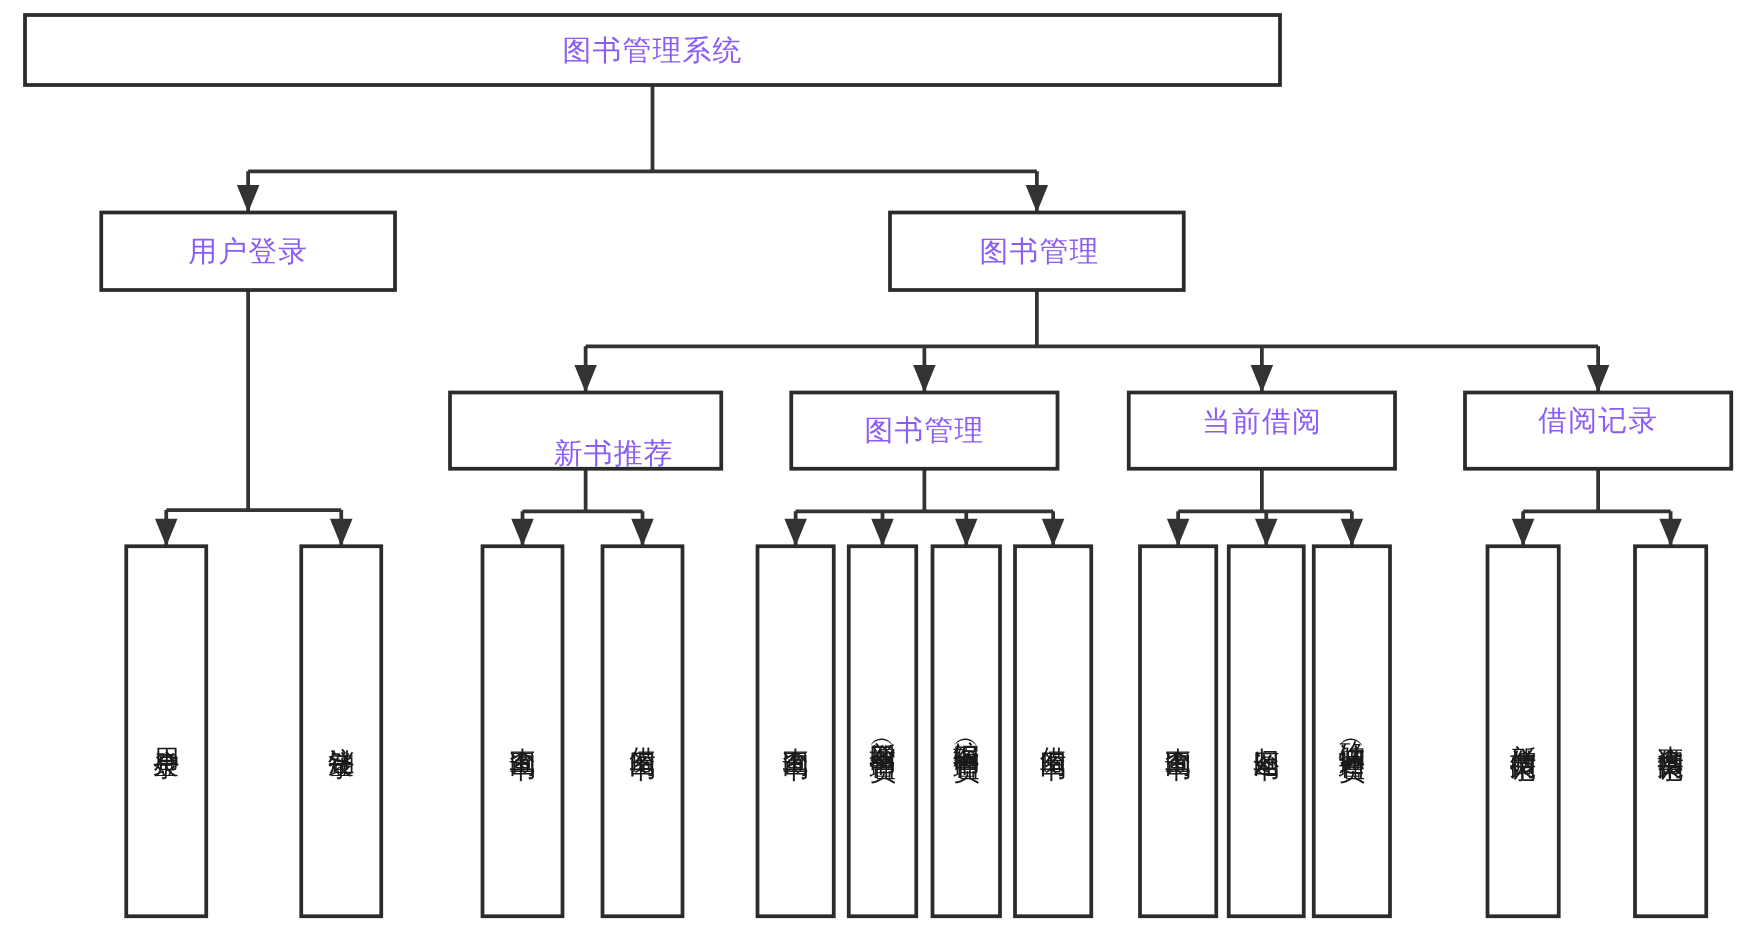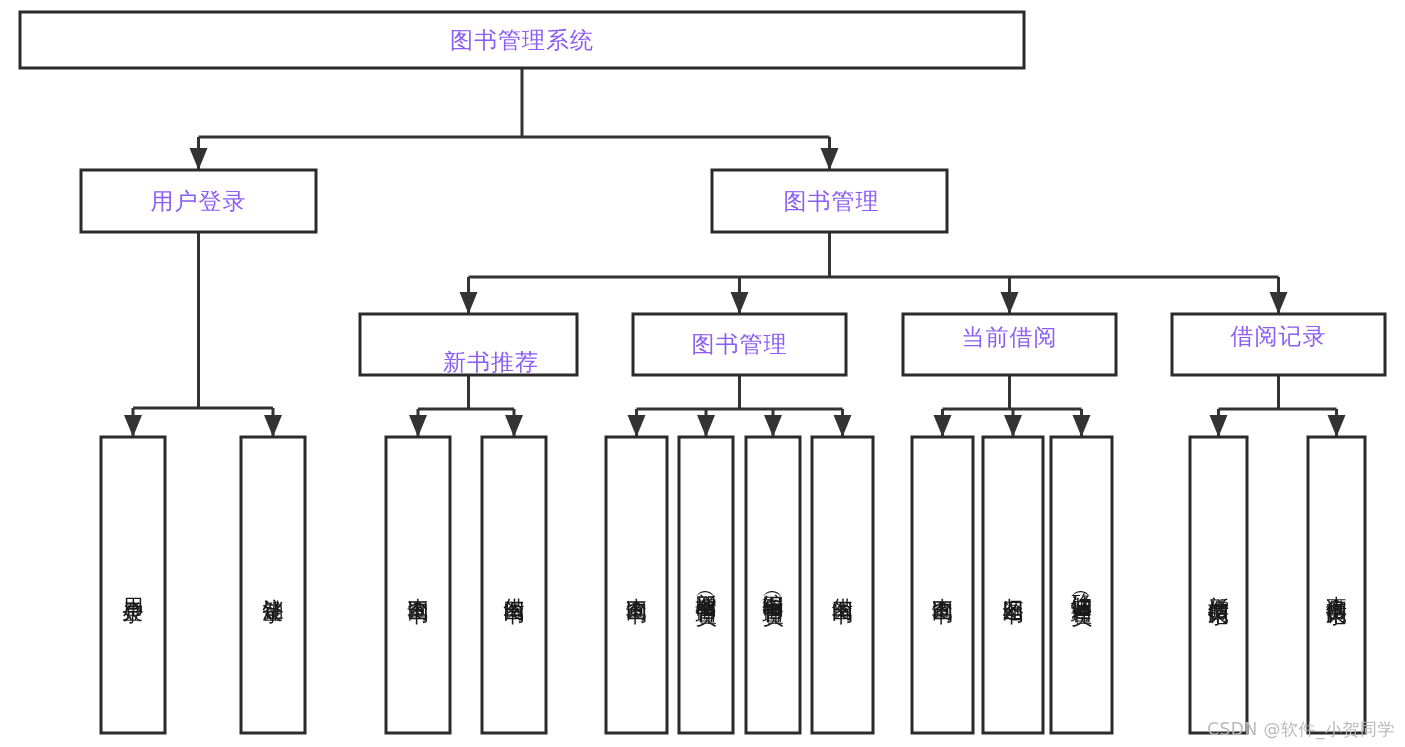--- a/index.html
+++ b/index.html
@@ -178,14 +178,13 @@
       <div class="vtext-wrap" style="left: 679px; top: 437px; width: 54px; height: 296px;">新增图书（管理员）</div>
       <div class="vtext-wrap" style="left: 746px; top: 437px; width: 54px; height: 296px;">编辑图书（管理员）</div>
       <div class="vtext-wrap" style="left: 812px; top: 437px; width: 61px; height: 296px;">借阅图书</div>
       <div class="vtext-wrap" style="left: 912px; top: 437px; width: 61px; height: 296px;">查询图书</div>
       <div class="vtext-wrap" style="left: 983px; top: 437px; width: 60px; height: 296px;">归还图书</div>
       <div class="vtext-wrap" style="left: 1051px; top: 437px; width: 61px; height: 296px;">确认归还（管理员）</div>
       <div class="vtext-wrap" style="left: 1190px; top: 437px; width: 57px; height: 296px;">新增借阅记录</div>
       <div class="vtext-wrap" style="left: 1308px; top: 437px; width: 57px; height: 296px;">查询借阅记录</div>
     </div>
 
-  <div id="watermark">CSDN @软件_小贺同学</div>
 </div>
 
 </body></html>

